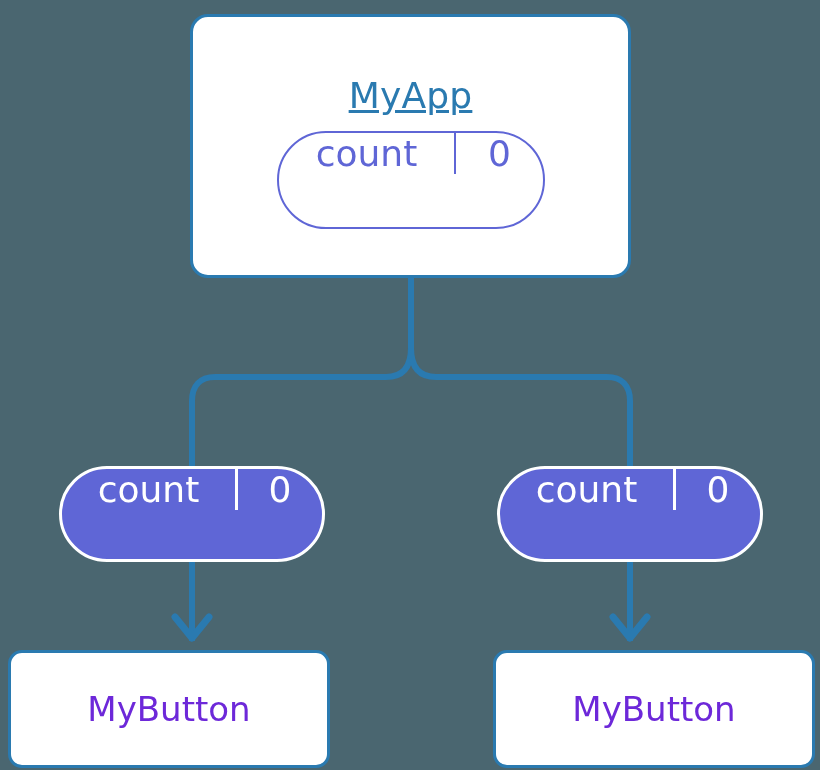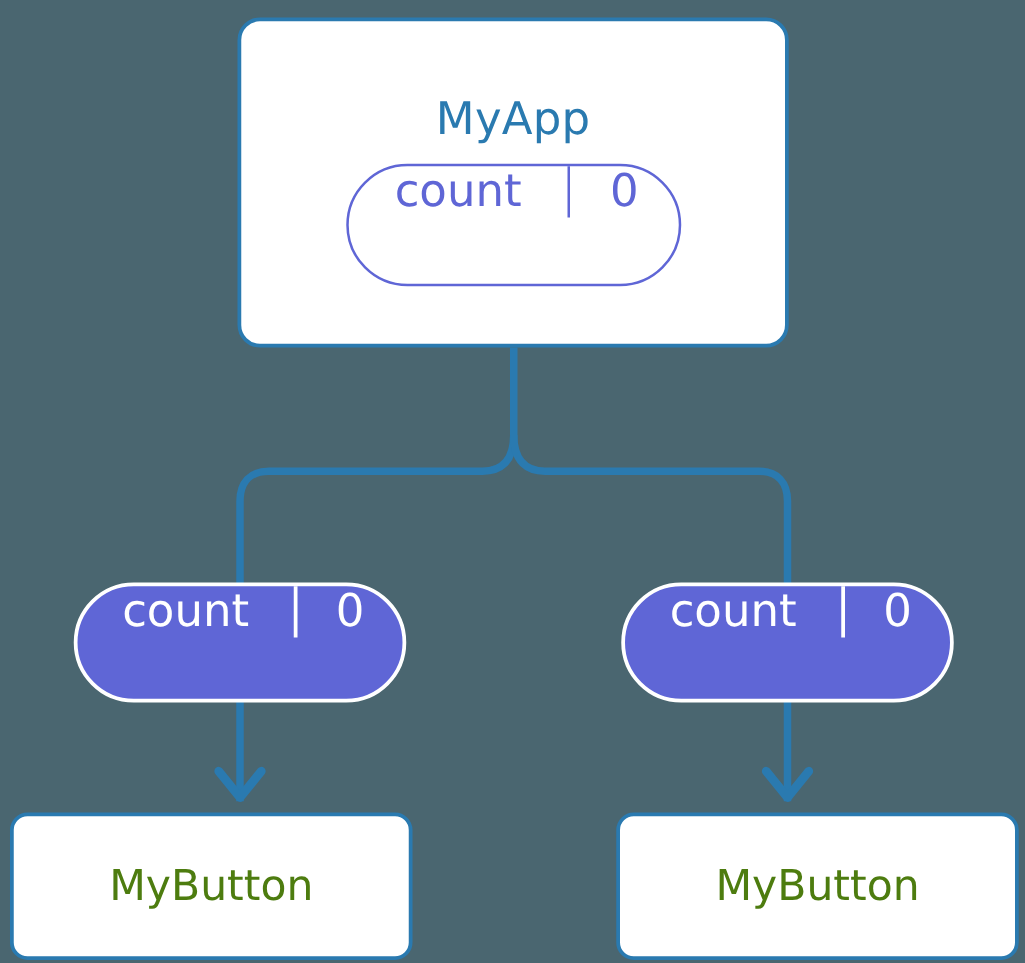--- a/index.html
+++ b/index.html
@@ -47,33 +47,34 @@
     border-radius: 18px;
   }
   .card-title {
     position: absolute;
     left: 0;
     right: 0;
     text-align: center;
     color: #2a7ab0;
     font-size: 36px;
     letter-spacing: 0.2px;
+    text-decoration: underline;
   }
 
   
   .leafbox {
     background: #ffffff;
     border: 3px solid #2a7ab0;
     border-radius: 14px;
     display: flex;
     align-items: center;
     justify-content: center;
   }
   .leafbox-label {
-    color: #4d7c0f;
+    color: #6d28d9;
     font-size: 34px;
   }
 
   
   .pill {
     position: absolute;
     box-sizing: border-box;
     display: flex;
     align-items: flex-start;
     z-index: 3;

